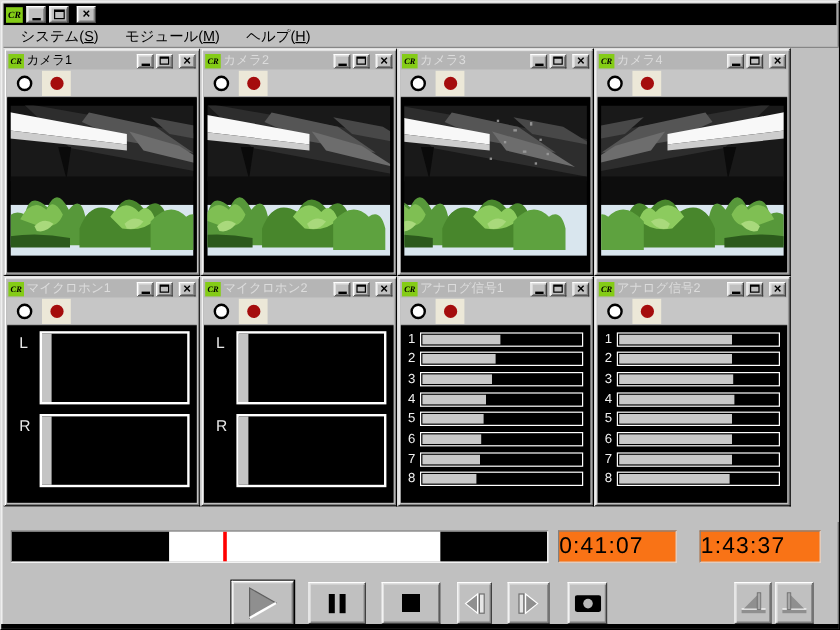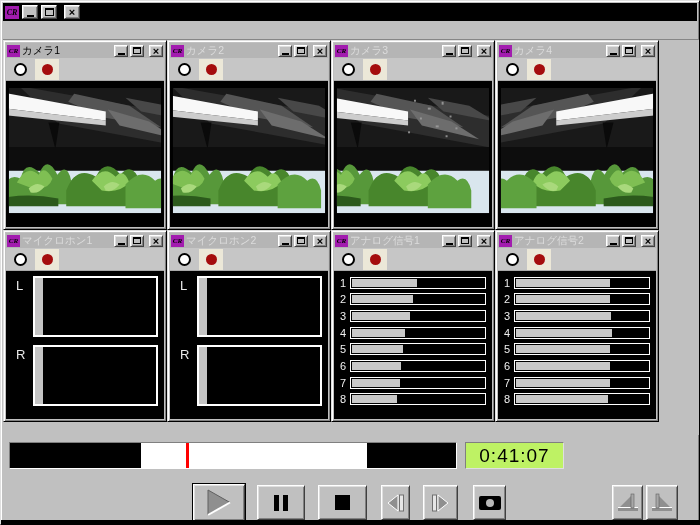--- a/index.html
+++ b/index.html
@@ -11,21 +11,21 @@
     border:1px solid; border-color:#dfdfdf #000 #000 #dfdfdf;
     box-shadow: inset 1px 1px 0 #fff, inset -1px -1px 0 #808080;
   }
 
   
   .main-titlebar {
     position:absolute; left:2px; top:2px; right:2px; height:18px;
     background:#000; display:flex; align-items:center; padding:0 2px; gap:3px;
   }
   .cr-badge {
-    width:14px; height:13px; background:#a21caf; color:#000;
+    width:14px; height:13px; background:#84cc16; color:#000;
     font:italic bold 8px "Liberation Serif",serif;
     display:inline-flex; align-items:center; justify-content:center; flex:none;
   }
   .main-title { color:#fff; font-size:11.5px; flex:1; white-space:nowrap; overflow:hidden; }
   .tbtn {
     background:#c0c0c0; border:1px solid; border-color:#fff #404040 #404040 #fff;
     box-shadow: inset 1px 1px 0 #dfdfdf, inset -1px -1px 0 #808080;
     display:inline-flex; align-items:center; justify-content:center; flex:none;
     width:16px; height:14px; cursor:pointer;
   }
@@ -91,23 +91,23 @@
 
   
   .sunken {
     border:1px solid; border-color:#808080 #fff #fff #808080;
     background:#c0c0c0;
   }
   #timeline { position:absolute; left:8px; top:441px; width:448px; height:27px; overflow:hidden; cursor:pointer; }
   .tl-seg { position:absolute; top:0; bottom:0; }
   #playhead { position:absolute; top:0; bottom:0; width:3px; }
   .time-box {
-    position:absolute; top:441px; height:27px; background:#bef264; color:#000;
+    position:absolute; top:441px; height:27px; background:#f97316; color:#000;
     border:1px solid; border-color:#808080 #dfdfdf #dfdfdf #808080;
-    font-size:19px; text-align:center; line-height:25px; letter-spacing:1px;
+    font-size:19px; text-align:left; line-height:25px; letter-spacing:1px;
     font-family:"Liberation Sans",sans-serif;
   }
   #time-current { left:464px; width:99px; }
   #time-total  { left:582px; width:101px; }
 
   
   #status-box {
     position:absolute; left:10px; top:489px; width:101px; height:26px;
     background:#fff; border:1px solid; border-color:#808080 #dfdfdf #dfdfdf #808080;
     font-size:16px; text-align:center; line-height:24px; color:#000;
@@ -133,20 +133,25 @@
       </span>
     <span class="tbtn">
         <span class="g-max"></span>
       </span>
     <span class="gap2"></span>
     <span class="tbtn">
         <span class="g-close">×</span>
       </span>
   </div>
 
+  <div class="menubar" id="menubar">
+      <span class="menu-item">システム(<u>S</u>)</span>
+      <span class="menu-item">モジュール(<u>M</u>)</span>
+      <span class="menu-item">ヘルプ(<u>H</u>)</span>
+    </div>
 
   <div id="mdi">
       <div class="mdi-window" style="left: 0px; top: 0px; width: 164px; height: 190px;">
    <div class="child-titlebar">
      <span class="cr-badge">CR</span>
      <span class="child-title" style="color:#000000">カメラ1</span>
      <span class="tbtn sm">
             <span class="g-min"></span>
           </span>
      <span class="tbtn sm">
@@ -618,20 +623,21 @@
       </div>
     </div>
 
   <div id="timeline" class="sunken">
       <div class="tl-seg" style="left: 0%; width: 29.3%; background: rgb(0, 0, 0);"></div>
       <div class="tl-seg" style="left: 29.3%; width: 50.7%; background: rgb(255, 255, 255);"></div>
       <div class="tl-seg" style="left: 80%; width: 20%; background: rgb(0, 0, 0);"></div>
       <div id="playhead" style="left: calc(39.6% - 1px); background: rgb(255, 0, 0);"></div>
     </div>
   <div id="time-current" class="time-box">0:41:07</div>
+  <div id="time-total" class="time-box">1:43:37</div>
 
   <div id="transport">
       <div class="t-btn default" style="left: 192px; top: 483px; width: 52px; height: 37px;">
         <svg width="24" height="27" viewBox="0 0 24 27">
           <polygon points="1,1 1,26 23,13.5" fill="#8f8f8f" stroke="#606060" stroke-width="1"></polygon>
           <polyline points="1,26 23,13.5" stroke="#fff" stroke-width="2" fill="none"></polyline>
         </svg>
       </div>
       <div class="t-btn" style="left: 256px; top: 484px; width: 48px; height: 35px;">
         <svg width="16" height="18" viewBox="0 0 16 18">

